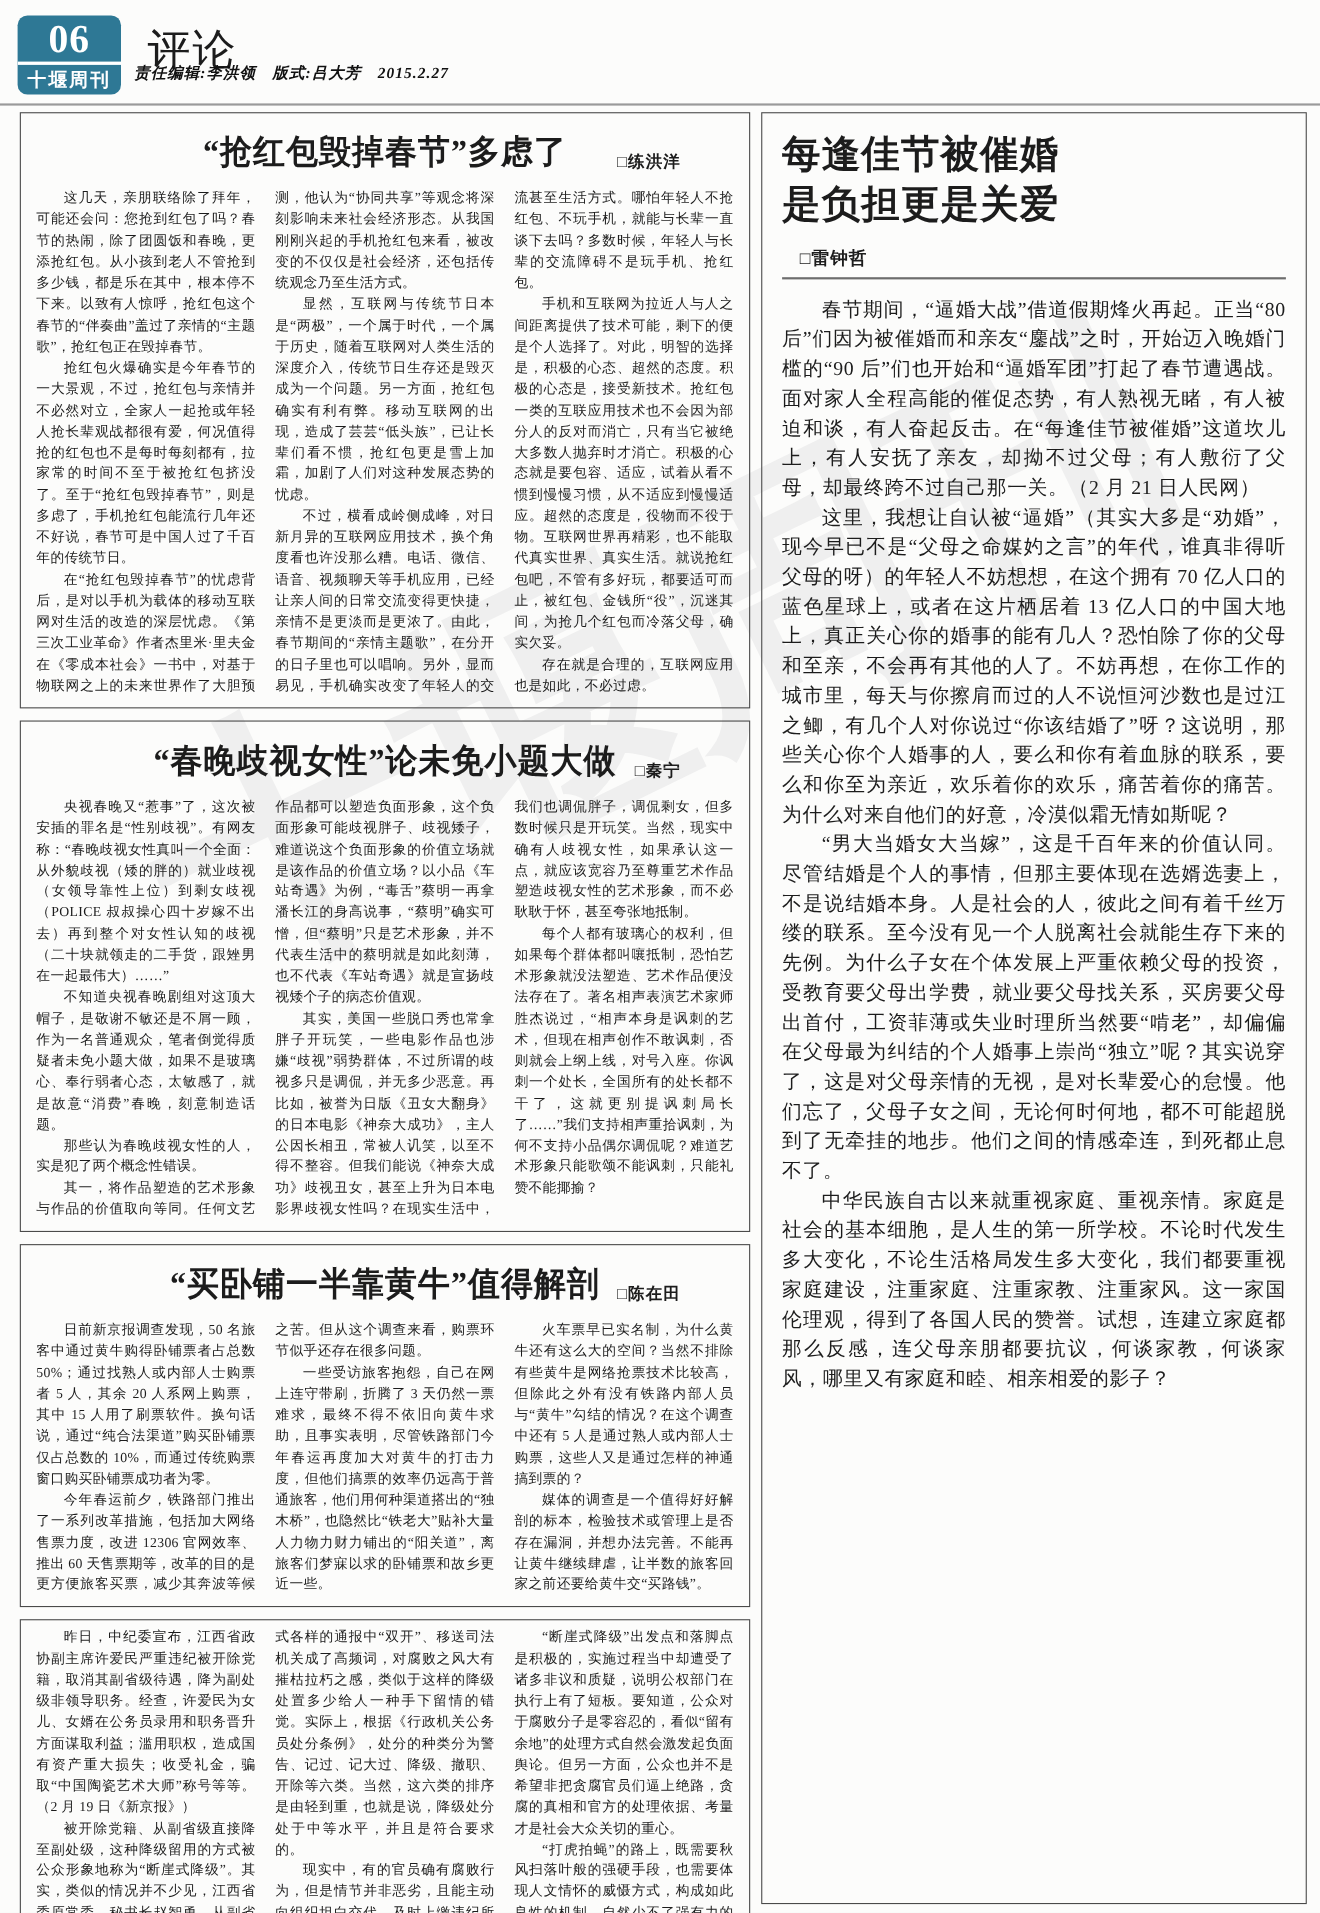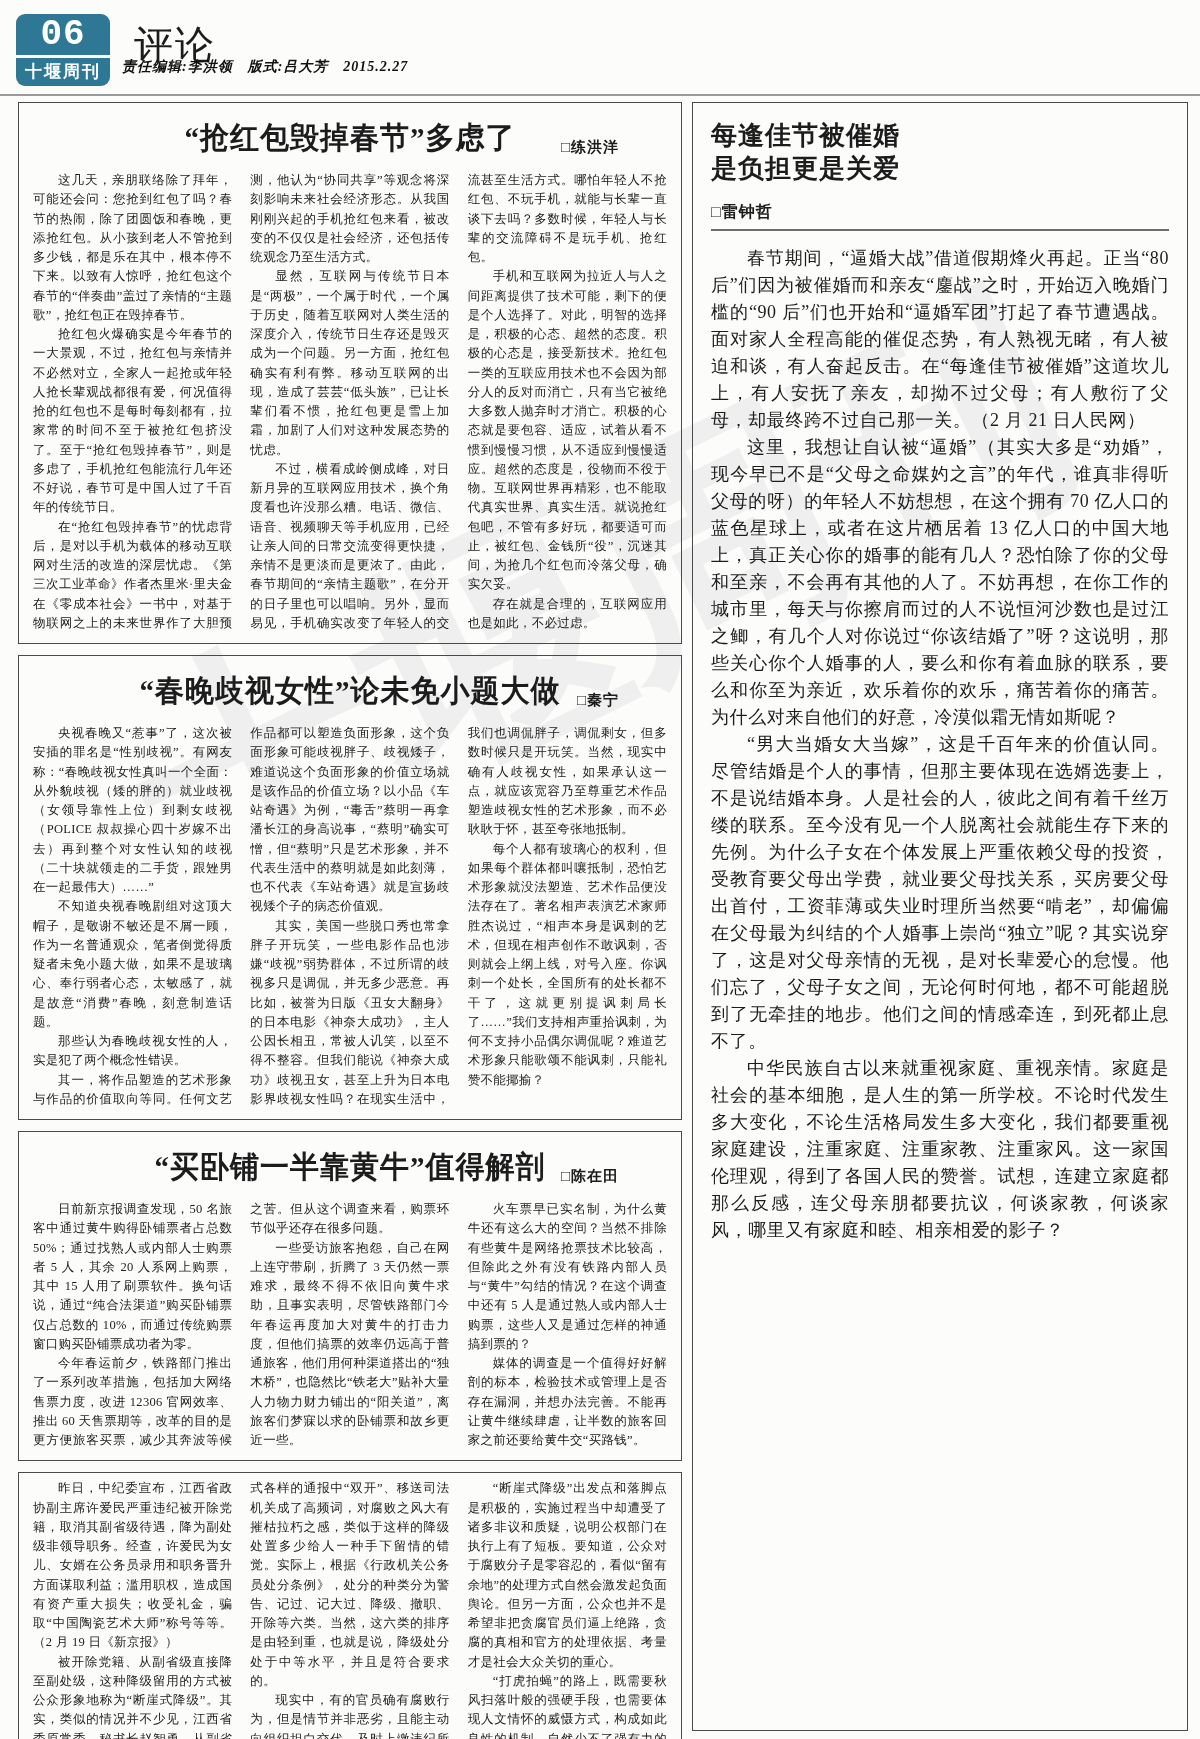--- a/index.html
+++ b/index.html
@@ -11,21 +11,21 @@
   }
   
   .hdr { position:absolute; top:12px; left:16px; right:16px; height:78px; z-index:2; }
   .badge {
     position:absolute; left:0; top:2px; width:94px; height:72px;
     background:var(--accent,#2e7895); border-radius:9px; color:#fff;
     display:flex; flex-direction:column; overflow:hidden;
   }
   .badge .num {
     flex:1; display:flex; align-items:center; justify-content:center;
-    font-family:Liberation Mono, monospace; font-size:36px; font-weight:bold; letter-spacing:1px;
+    font-family:Liberation Serif, serif; font-size:36px; font-weight:bold; letter-spacing:1px;
   }
   .badge .mast {
     border-top:3px solid #fff; padding:2px 0 4px; text-align:center;
     font-size:17px; font-weight:bold; letter-spacing:2px;
   }
   .hdr .sec { position:absolute; left:118px; top:6px; font-size:39px; letter-spacing:2px; }
   .hdr .edline {
     position:absolute; left:106px; top:46px; font-size:14px; font-weight:bold;
     font-style:italic; letter-spacing:1px; color:#111;
   }
@@ -47,22 +47,22 @@
   article .auth {
     position:absolute; right:48px; bottom:14px; font-size:15px; font-weight:bold; letter-spacing:1px;
   }
   article .abody {
     column-count:3; column-gap:18px;
     font-size:12.5px; line-height:1.54; text-align:justify; letter-spacing:.3px;
   }
   article .abody p { text-indent:2em; }
   
   aside.sidebar { flex:1; border:1px solid #4a4a4a; padding:16px 18px 10px; overflow:hidden; }
-  .sb-title { font-size:26px; font-weight:bold; line-height:1.28; letter-spacing:1px;font-family:Liberation Serif, serif; }
-  .sb-auth { margin:16px 0 6px; font-size:16px; font-weight:bold; letter-spacing:1px; }
+  .sb-title { font-size:35px; font-weight:bold; line-height:1.28; letter-spacing:1px;font-family:Liberation Serif, serif; }
+  .sb-auth { margin:16px 16px 6px; font-size:16px; font-weight:bold; letter-spacing:1px; }
   .sb-rule { border:none; border-top:2px solid #6d6d6d; margin:0 0 14px; }
   .sb-body { font-size:18px; line-height:1.5; text-align:justify; letter-spacing:.6px; }
   .sb-body p { text-indent:2em; }
   
   .watermark {
     position:absolute; left:40px; top:430px; width:1120px; z-index:0;
     font-size:250px; font-weight:bold; white-space:nowrap; text-align:center;
     color:rgba(90,95,100,.08); transform:rotate(-26deg); pointer-events:none;
     font-family:"Liberation Serif", serif;
   }

